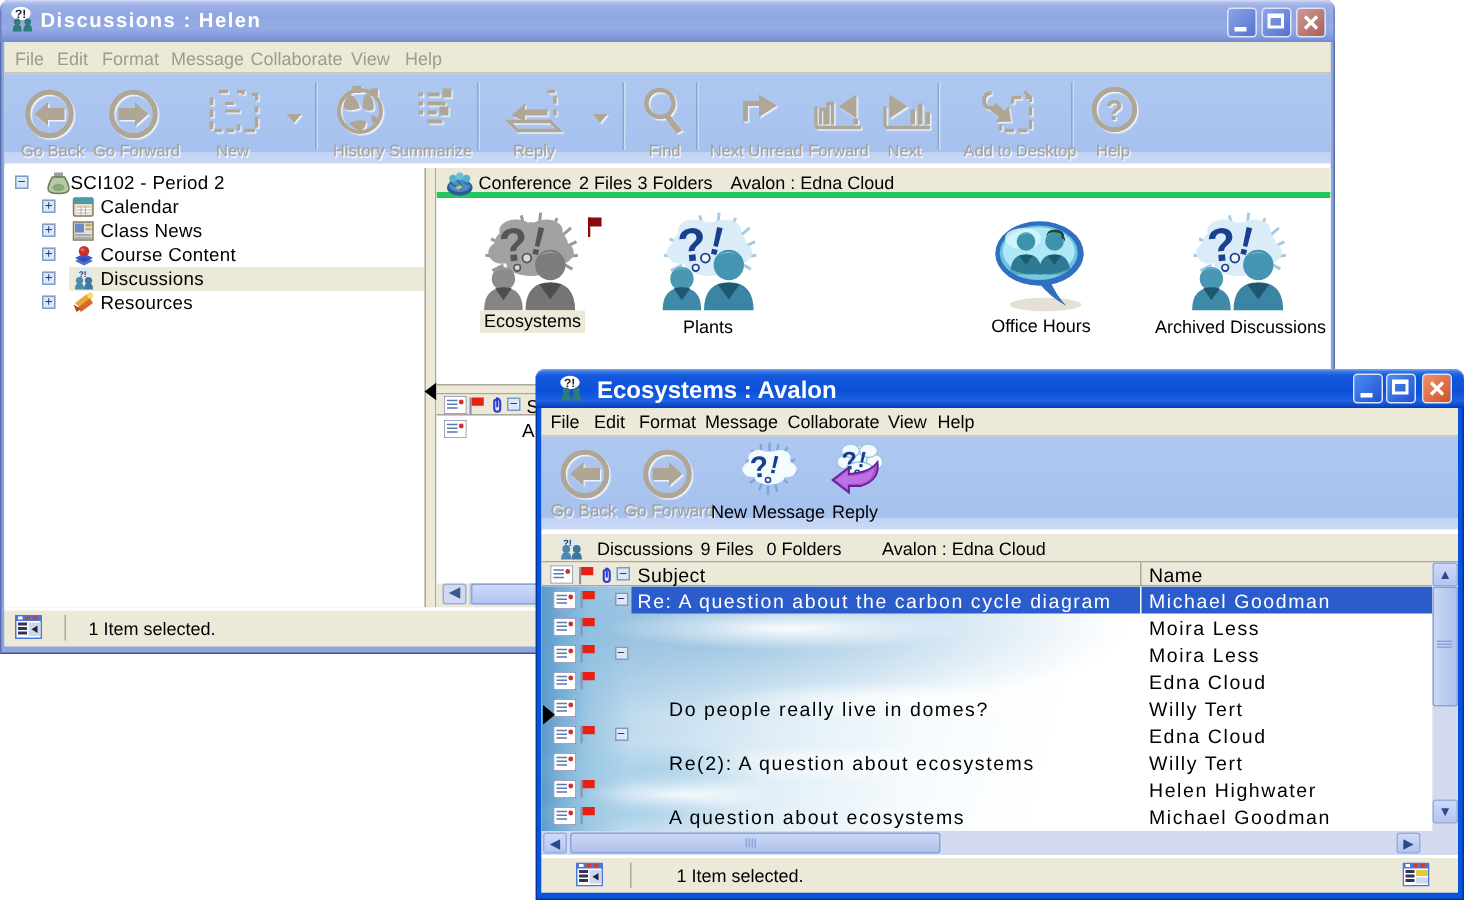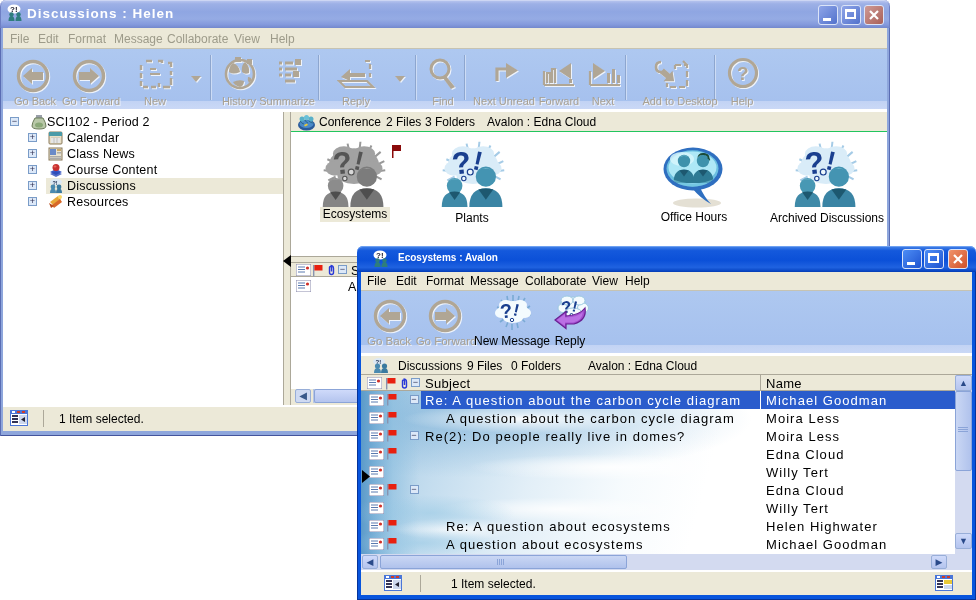--- a/index.html
+++ b/index.html
@@ -246,21 +246,21 @@
    </div>
   </div>
 
   <div class="abs" style="left:280px;top:0;width:8px;height:293px;background:#ece9d8;border-left:1px solid #aca899;border-right:1px solid #aca899"></div>
   <svg class="abs" style="left:279px;top:143px" width="10" height="12" viewBox="0 0 10 12">
         <path d="M9 0 L9 12 L1 6 Z" fill="#000"></path>
       </svg>
 
   <div class="abs" style="left:288px;top:0;right:0;height:293px;background:#fff;overflow:hidden" id="rpane">
 
-   <div class="ibar" style="left:0;top:0;right:0;height:20px;border-bottom:1px solid #22c55e">
+   <div class="ibar" style="left:0;top:0;right:0;height:20px;border-bottom:4px solid #22c55e">
     <svg class="abs" style="left:6px;top:1px" width="19" height="18" viewBox="0 0 19 18">
             <ellipse cx="9.5" cy="12" rx="8.5" ry="5.5" fill="#2a5a9a"></ellipse>
             <ellipse cx="9.5" cy="11" rx="7" ry="4" fill="#4a8ac8"></ellipse>
             <circle cx="5" cy="6" r="2.5" fill="#58b0c8"></circle>
             <circle cx="9.5" cy="4.5" r="2.5" fill="#68c0d8"></circle>
             <circle cx="14" cy="6" r="2.5" fill="#58b0c8"></circle>
             <path d="M3 8 q2 3 4 3 M8 7 q1.5 3 3 3 M12 8 q2 2 4 2" stroke="#2a6a8a" fill="none"></path>
             <path d="M7 12 l3-1.5 1 1.5 -3 1.5z" fill="#e8c838"></path>
           </svg>
     <b style="left:28px">Conference</b>
@@ -566,55 +566,54 @@
     <div class="lr" style="top:18px">
      <svg class="env" style="left:8px;top:3px" viewBox="0 0 15 12">
               <rect x="0" y="0" width="15" height="12" rx="1" fill="#fff" stroke="#88a"></rect>
               <path d="M2 3 h7 M2 5.5 h7 M2 8 h7" stroke="#5a7ab0" stroke-width="1"></path>
               <circle cx="11.5" cy="4" r="1.6" fill="#d03028"></circle>
             </svg>
      <svg class="flag" style="left:25px;top:2px" viewBox="0 0 12 13">
               <rect x="1" y="1" width="1.4" height="11.5" fill="#8893b0"></rect>
               <path d="M2.4 1 L10.5 1 L10.5 6.5 L2.4 6.5 Z" fill="#e8200f"></path>
             </svg>
-     <div class="abs" style="left:85px;top:2px">A question about the carbon cycle diagram</div>
      <div class="abs" style="left:405px;top:2px">Moira Less</div>
     </div>
     <div class="lr" style="top:36px">
      <svg class="env" style="left:8px;top:3px" viewBox="0 0 15 12">
               <rect x="0" y="0" width="15" height="12" rx="1" fill="#fff" stroke="#88a"></rect>
               <path d="M2 3 h7 M2 5.5 h7 M2 8 h7" stroke="#5a7ab0" stroke-width="1"></path>
               <circle cx="11.5" cy="4" r="1.6" fill="#d03028"></circle>
             </svg>
      <svg class="flag" style="left:25px;top:2px" viewBox="0 0 12 13">
               <rect x="1" y="1" width="1.4" height="11.5" fill="#8893b0"></rect>
               <path d="M2.4 1 L10.5 1 L10.5 6.5 L2.4 6.5 Z" fill="#e8200f"></path>
             </svg>
      <div class="pm" style="left:49px;top:4px">−</div>
-     <div class="abs" style="left:64px;top:2px">Re(2): Do people really live in domes?</div>
      <div class="abs" style="left:405px;top:2px">Moira Less</div>
     </div>
     <div class="lr" style="top:54px">
      <svg class="env" style="left:8px;top:3px" viewBox="0 0 15 12">
               <rect x="0" y="0" width="15" height="12" rx="1" fill="#fff" stroke="#88a"></rect>
               <path d="M2 3 h7 M2 5.5 h7 M2 8 h7" stroke="#5a7ab0" stroke-width="1"></path>
               <circle cx="11.5" cy="4" r="1.6" fill="#d03028"></circle>
             </svg>
      <svg class="flag" style="left:25px;top:2px" viewBox="0 0 12 13">
               <rect x="1" y="1" width="1.4" height="11.5" fill="#8893b0"></rect>
               <path d="M2.4 1 L10.5 1 L10.5 6.5 L2.4 6.5 Z" fill="#e8200f"></path>
             </svg>
      <div class="abs" style="left:405px;top:2px">Edna Cloud</div>
     </div>
     <div class="lr" style="top:72px">
      <svg class="env" style="left:8px;top:3px" viewBox="0 0 15 12">
               <rect x="0" y="0" width="15" height="12" rx="1" fill="#fff" stroke="#88a"></rect>
               <path d="M2 3 h7 M2 5.5 h7 M2 8 h7" stroke="#5a7ab0" stroke-width="1"></path>
               <circle cx="11.5" cy="4" r="1.6" fill="#d03028"></circle>
             </svg>
+     <div class="abs" style="left:85px;top:2px">Do people really live in domes?</div>
      <div class="abs" style="left:405px;top:2px">Willy Tert</div>
     </div>
     <div class="lr" style="top:90px">
      <svg class="env" style="left:8px;top:3px" viewBox="0 0 15 12">
               <rect x="0" y="0" width="15" height="12" rx="1" fill="#fff" stroke="#88a"></rect>
               <path d="M2 3 h7 M2 5.5 h7 M2 8 h7" stroke="#5a7ab0" stroke-width="1"></path>
               <circle cx="11.5" cy="4" r="1.6" fill="#d03028"></circle>
             </svg>
      <svg class="flag" style="left:25px;top:2px" viewBox="0 0 12 13">
               <rect x="1" y="1" width="1.4" height="11.5" fill="#8893b0"></rect>
@@ -622,33 +621,33 @@
             </svg>
      <div class="pm" style="left:49px;top:4px">−</div>
      <div class="abs" style="left:405px;top:2px">Edna Cloud</div>
     </div>
     <div class="lr" style="top:108px">
      <svg class="env" style="left:8px;top:3px" viewBox="0 0 15 12">
               <rect x="0" y="0" width="15" height="12" rx="1" fill="#fff" stroke="#88a"></rect>
               <path d="M2 3 h7 M2 5.5 h7 M2 8 h7" stroke="#5a7ab0" stroke-width="1"></path>
               <circle cx="11.5" cy="4" r="1.6" fill="#d03028"></circle>
             </svg>
+     <div class="abs" style="left:85px;top:2px">Re(2): A question about ecosystems</div>
      <div class="abs" style="left:405px;top:2px">Willy Tert</div>
     </div>
     <div class="lr" style="top:126px">
      <svg class="env" style="left:8px;top:3px" viewBox="0 0 15 12">
               <rect x="0" y="0" width="15" height="12" rx="1" fill="#fff" stroke="#88a"></rect>
               <path d="M2 3 h7 M2 5.5 h7 M2 8 h7" stroke="#5a7ab0" stroke-width="1"></path>
               <circle cx="11.5" cy="4" r="1.6" fill="#d03028"></circle>
             </svg>
      <svg class="flag" style="left:25px;top:2px" viewBox="0 0 12 13">
               <rect x="1" y="1" width="1.4" height="11.5" fill="#8893b0"></rect>
               <path d="M2.4 1 L10.5 1 L10.5 6.5 L2.4 6.5 Z" fill="#e8200f"></path>
             </svg>
-     <div class="abs" style="left:85px;top:2px">Re: A question about ecosystems</div>
      <div class="abs" style="left:405px;top:2px">Helen Highwater</div>
     </div>
     <div class="lr" style="top:144px">
      <svg class="env" style="left:8px;top:3px" viewBox="0 0 15 12">
               <rect x="0" y="0" width="15" height="12" rx="1" fill="#fff" stroke="#88a"></rect>
               <path d="M2 3 h7 M2 5.5 h7 M2 8 h7" stroke="#5a7ab0" stroke-width="1"></path>
               <circle cx="11.5" cy="4" r="1.6" fill="#d03028"></circle>
             </svg>
      <svg class="flag" style="left:25px;top:2px" viewBox="0 0 12 13">
               <rect x="1" y="1" width="1.4" height="11.5" fill="#8893b0"></rect>
@@ -710,21 +709,21 @@
     </svg>
  <div class="tb2">
   <svg class="abs" style="left:16px;top:4px" width="17" height="18" viewBox="0 0 17 18">
    <ellipse cx="7" cy="5" rx="6.5" ry="4.5" fill="#fff"></ellipse>
    <text x="3" y="8" font-size="8" font-weight="bold" fill="#223">?!</text>
    <circle cx="4.5" cy="10.5" r="2.2" fill="#2e7d7d"></circle>
         <path d="M1.5 17 q0-5 3-5 q3 0 3 5z" fill="#2e7d7d"></path>
    <circle cx="11.5" cy="10.5" r="2.2" fill="#2e7d7d"></circle>
         <path d="M8.5 17 q0-5 3-5 q3 0 3 5z" fill="#2e7d7d"></path>
   </svg>
-  <div class="ttxt" style="left:41px;top:6px;font-size:10px;letter-spacing:0px">Ecosystems : Avalon</div>
+  <div class="ttxt" style="left:41px;top:6px;font-size:16px;letter-spacing:0px">Ecosystems : Avalon</div>
   <div class="wbtn" style="right:54px;top:3px;background:linear-gradient(135deg,#4d8df5,#1e53d0)">
         <div class="abs" style="left:4px;top:12px;width:8px;height:3px;background:#fff"></div>
       </div>
   <div class="wbtn" style="right:32px;top:3px;background:linear-gradient(135deg,#4d8df5,#1e53d0)">
         <div class="abs" style="left:3px;top:3px;width:11px;height:10px;border:2px solid #fff;border-top-width:3px"></div>
       </div>
   <div class="wbtn" style="right:8px;top:3px;background:linear-gradient(135deg,#f0926a,#d0512a)">
         <svg class="abs" style="left:3px;top:3px" width="12" height="12" viewBox="0 0 12 12">
           <path d="M2 2 L10 10 M10 2 L2 10" stroke="#fff" stroke-width="2.2"></path>
         </svg>

